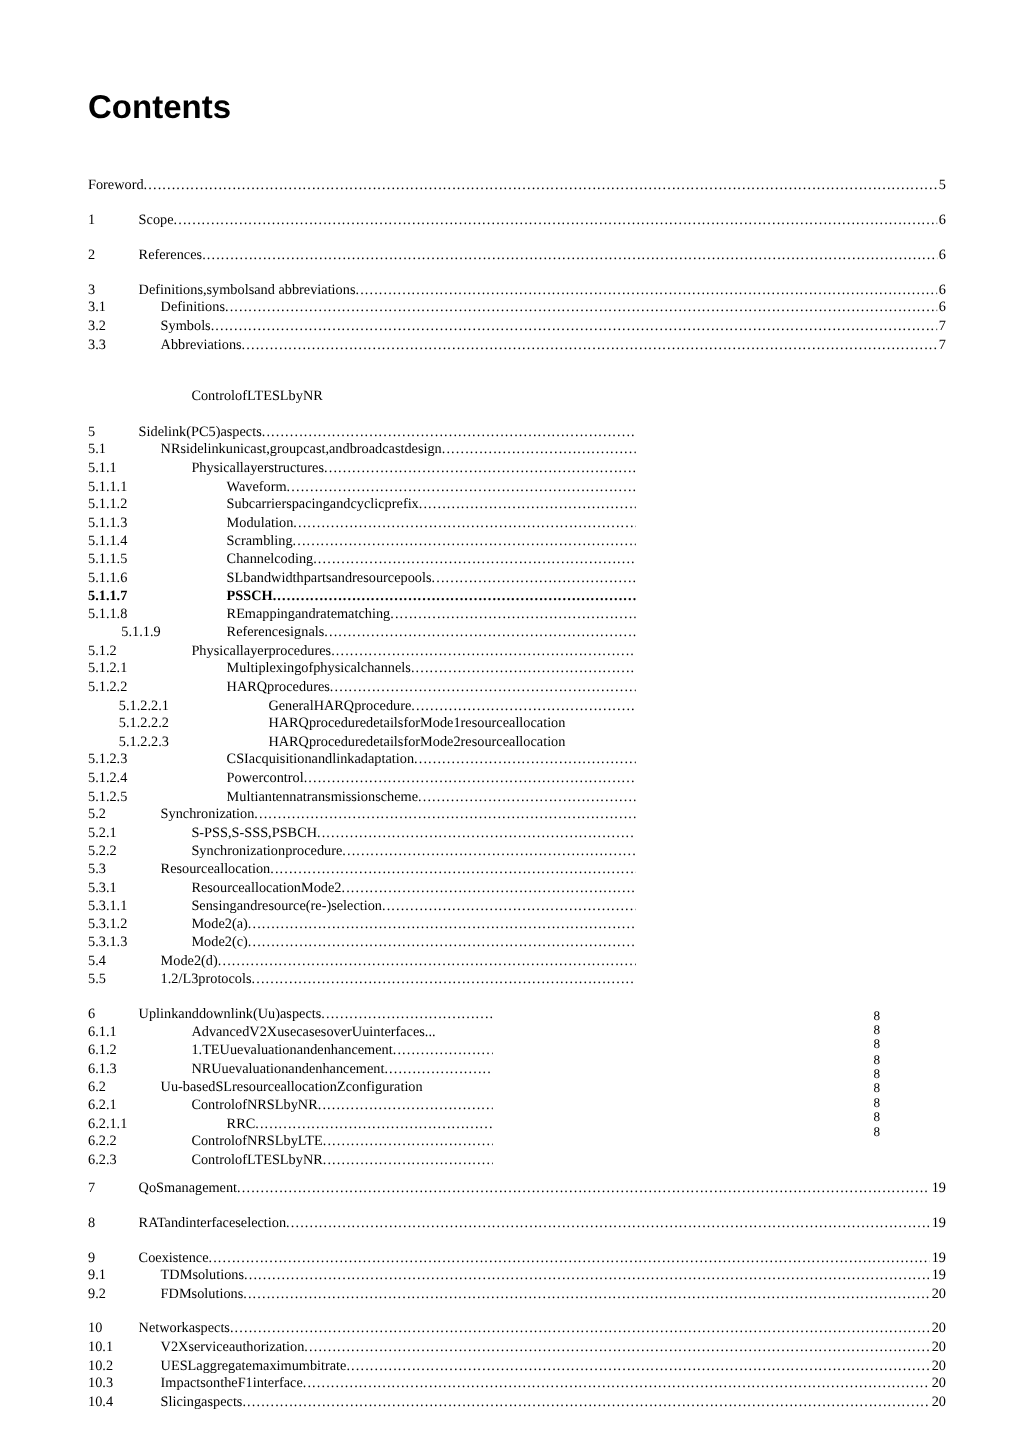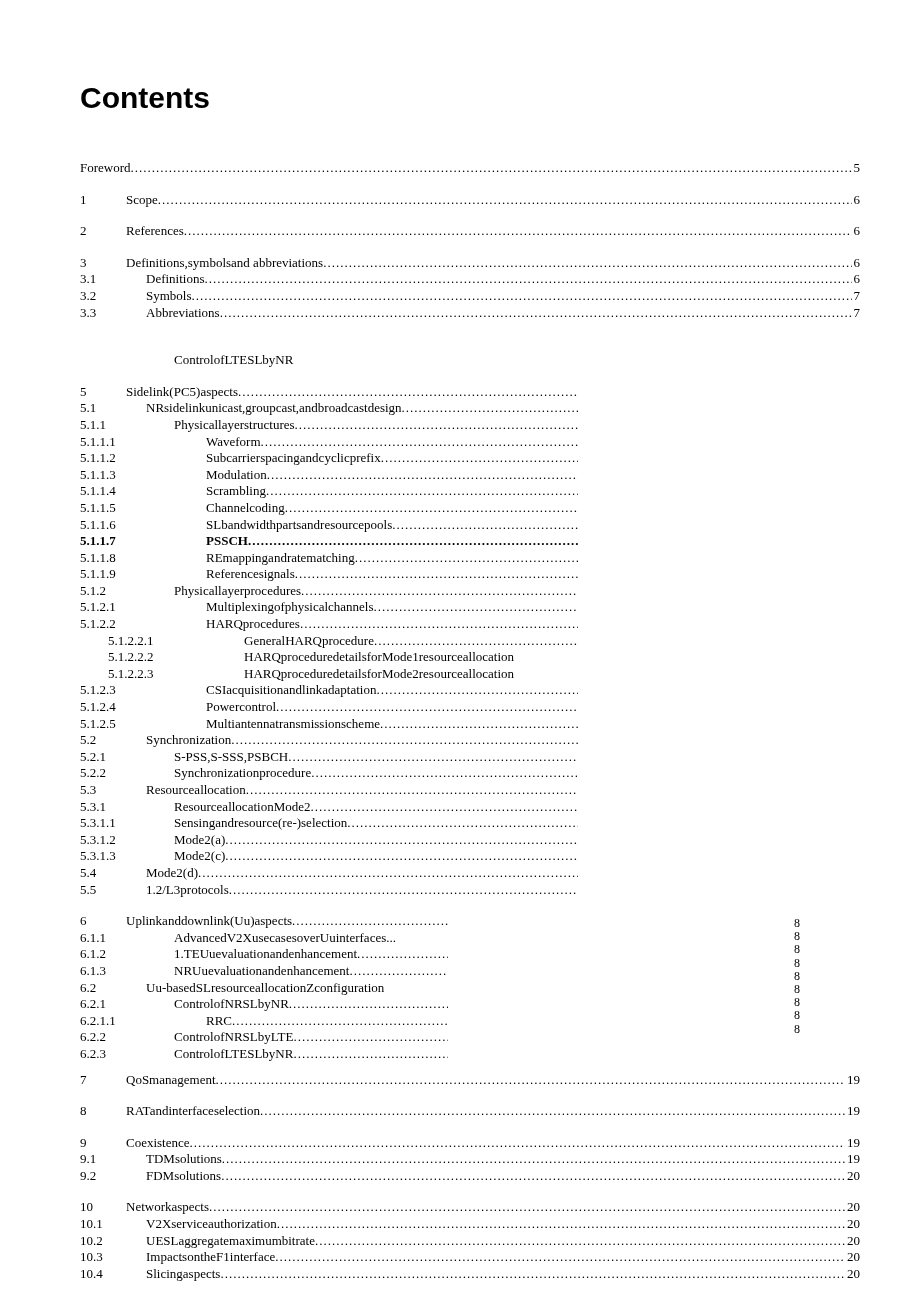--- a/index.html
+++ b/index.html
@@ -188,21 +188,21 @@
       <span class="toc-title">PSSCH</span>
       <span class="toc-dots"></span>
       <span class="toc-page"></span>
     </div>
     <div class="toc-row lv4" style="max-width: 500px;">
       <span class="toc-num">5.1.1.8</span>
       <span class="toc-title">REmappingandratematching</span>
       <span class="toc-dots"></span>
       <span class="toc-page"></span>
     </div>
-    <div class="toc-row lv4" style="max-width: 500px;">
+    <div class="toc-row lv4" style="max-width: 500px; text-align: right;">
       <span class="toc-num">5.1.1.9</span>
       <span class="toc-title">Referencesignals</span>
       <span class="toc-dots"></span>
       <span class="toc-page"></span>
     </div>
     <div class="toc-row lv3" style="max-width: 500px;">
       <span class="toc-num">5.1.2</span>
       <span class="toc-title">Physicallayerprocedures</span>
       <span class="toc-dots"></span>
       <span class="toc-page"></span>

